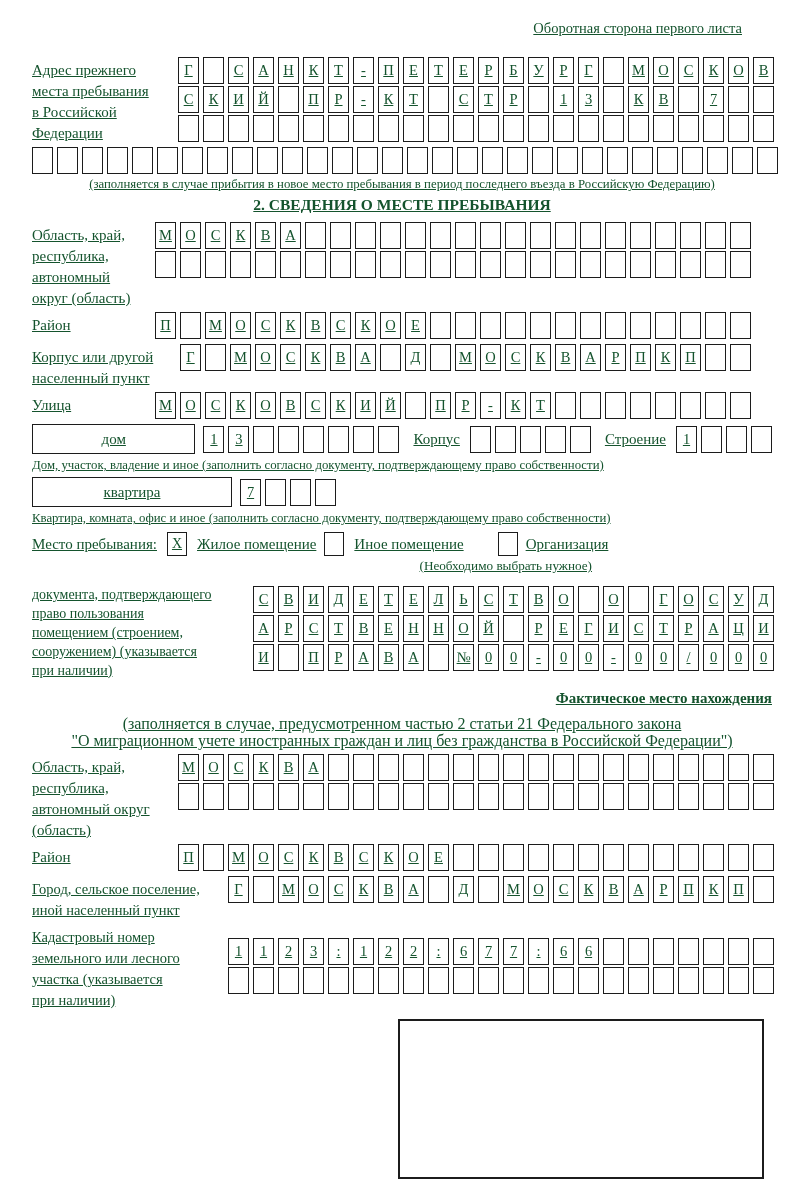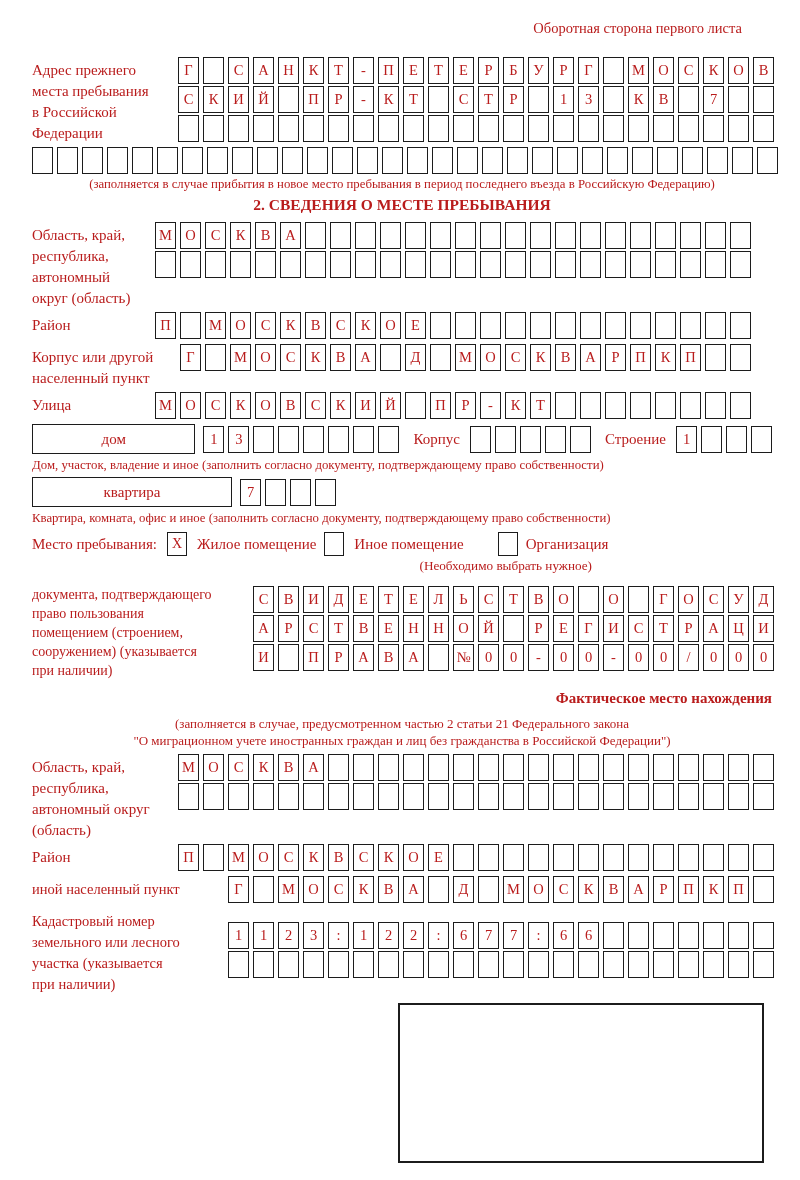--- a/index.html
+++ b/index.html
@@ -2,23 +2,24 @@
 <html lang="ru"><head>
 <meta charset="utf-8">
 <style>
   html,body { margin:0; padding:0; background:#ffffff; }
   .page {
     position:relative;
     width:800px; height:1180px;
     box-sizing:border-box;
     padding:18px 28px 0 32px;
     font-family:"Liberation Serif", serif;
-    color:#b91c1c;
+    color:#14532d;
     background:#ffffff;
     overflow:hidden;
+    text-decoration:underline;
   }
   .header-note {
     text-align:right;
     font-size:14.5px;
     margin:2px 30px 20px 0;
   }
   
   .cell-row { display:flex; gap:4px; margin-bottom:2px; }
   .cell {
     box-sizing:border-box;
@@ -41,21 +42,21 @@
   .caption { font-size:12.8px; line-height:16px; }
   .caption.center { text-align:center; }
   h2.sec-title {
     font-size:15.5px; text-align:center;
     margin:4px 0 8px 0; font-weight:bold;
   }
   h3.sub-title {
     font-size:15px; text-align:right;
     margin:10px 0 8px 0; font-weight:bold;
   }
-  .fact-cap { text-align:center; font-size:13px; line-height:17px; margin-bottom:5px; }
+  .fact-cap { text-align:center; font-size:16px; line-height:17px; margin-bottom:5px; }
   
   .inline-row { display:flex; align-items:center; margin-bottom:3px; }
   .widebox {
     box-sizing:border-box;
     border:1.6px solid #1c1c1c;
     height:30px;
     display:flex; align-items:center; justify-content:center;
     font-size:15px; background:#fff;
   }
   .widebox.dom { width:168px; margin-right:8px; }
@@ -606,20 +607,21 @@
           <span class="cell"></span>
           <span class="cell"></span>
           <span class="cell"></span>
           <span class="cell"></span>
         </div>
     </div>
   </div>
 
   <div class="field">
     <div class="flabel wide">
+      <div>Город, сельское поселение,</div>
       <div>иной населенный пункт</div>
     </div>
     <div class="rows">
       <div class="cell-row">
           <span class="cell">Г</span>
           <span class="cell"></span>
           <span class="cell">М</span>
           <span class="cell">О</span>
           <span class="cell">С</span>
           <span class="cell">К</span>

